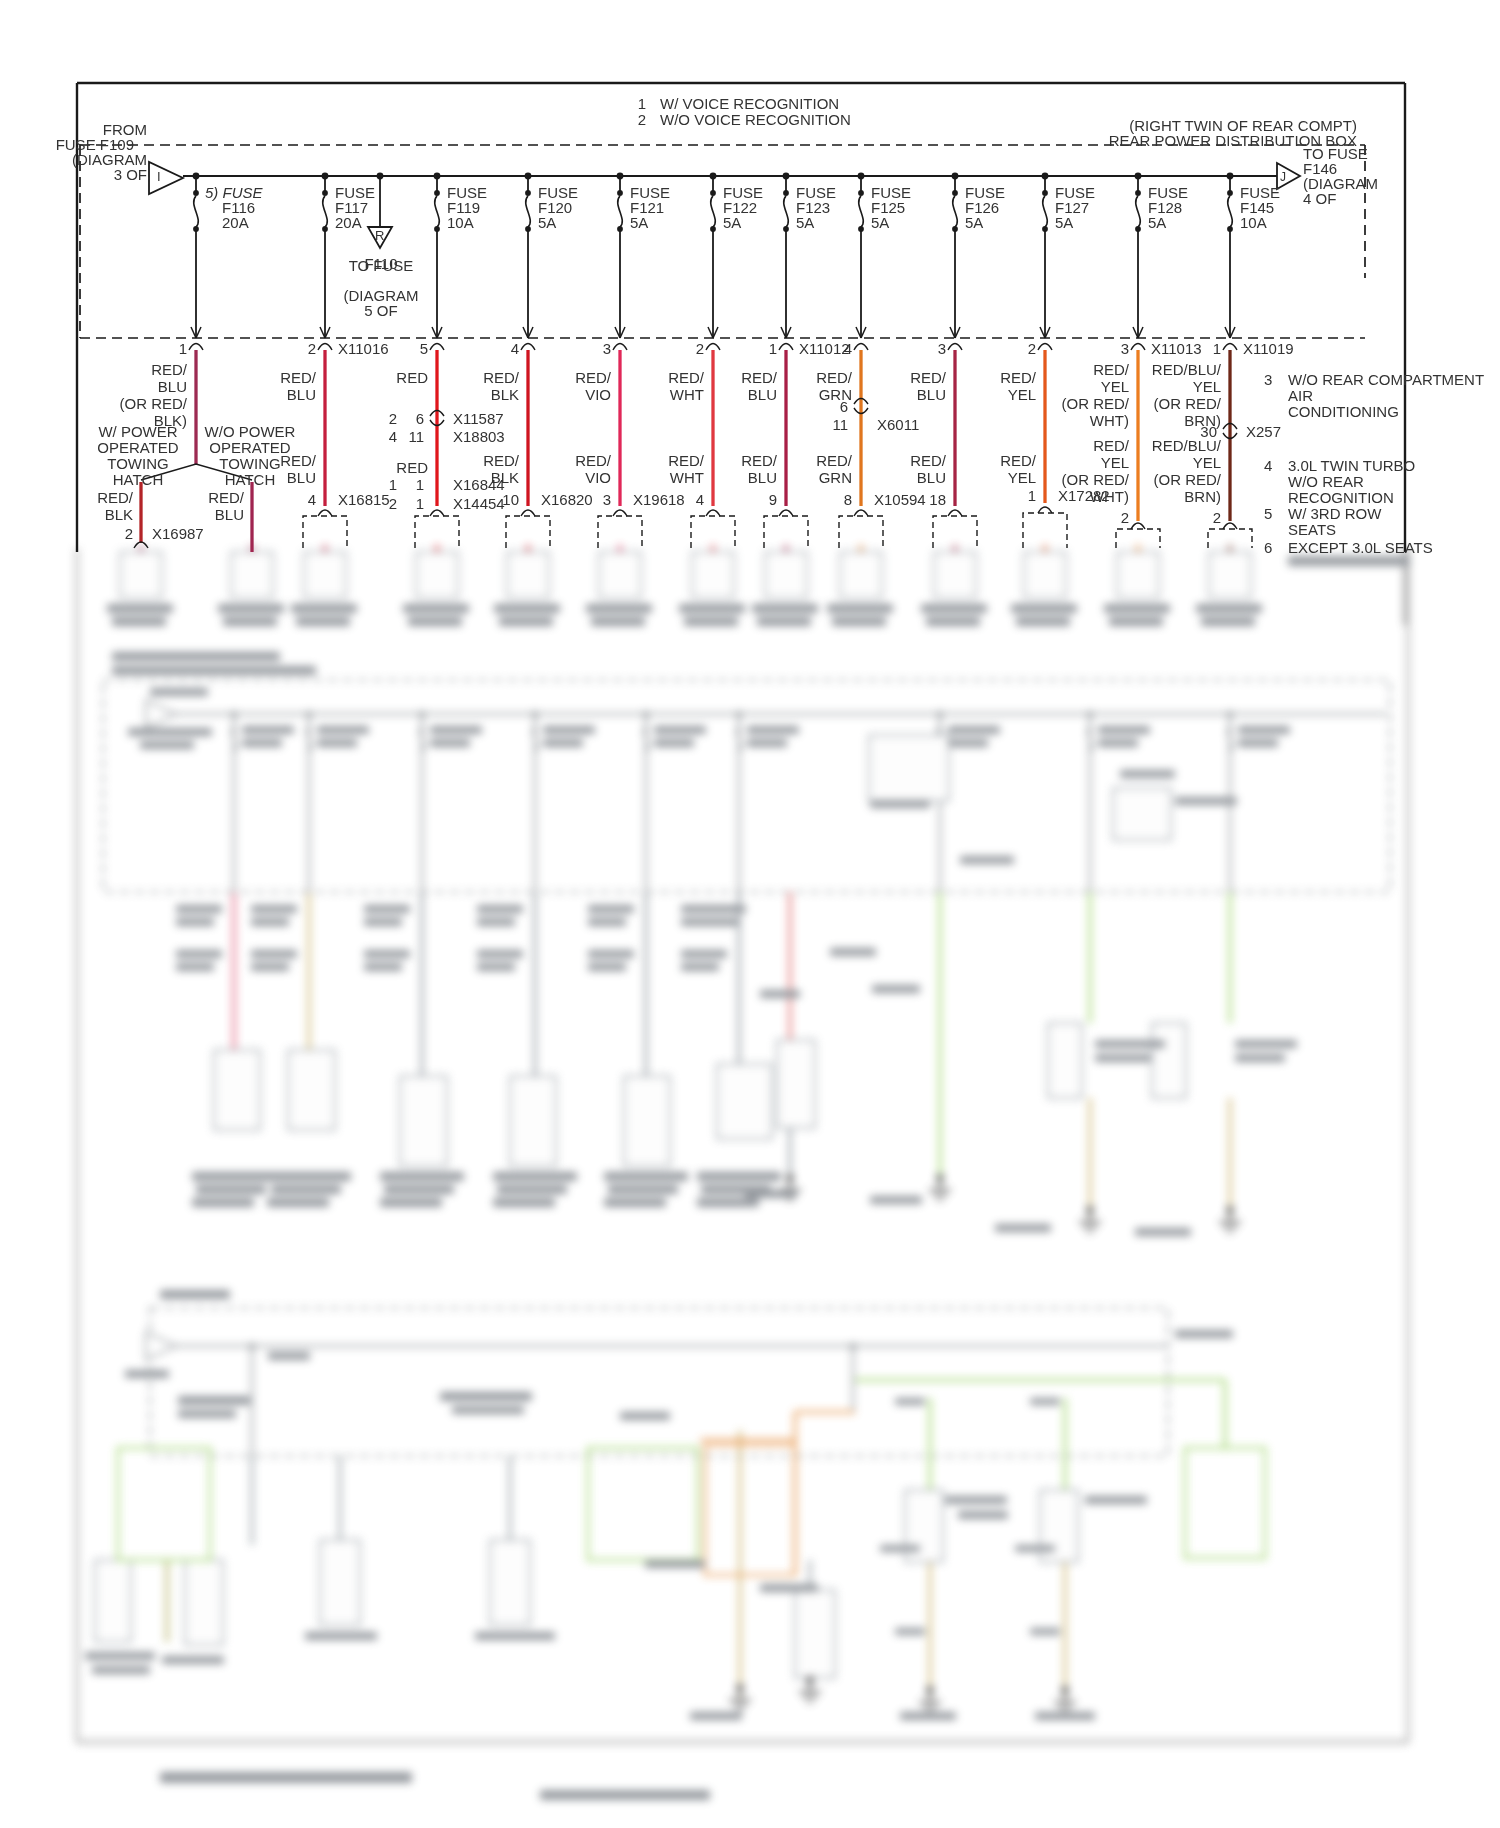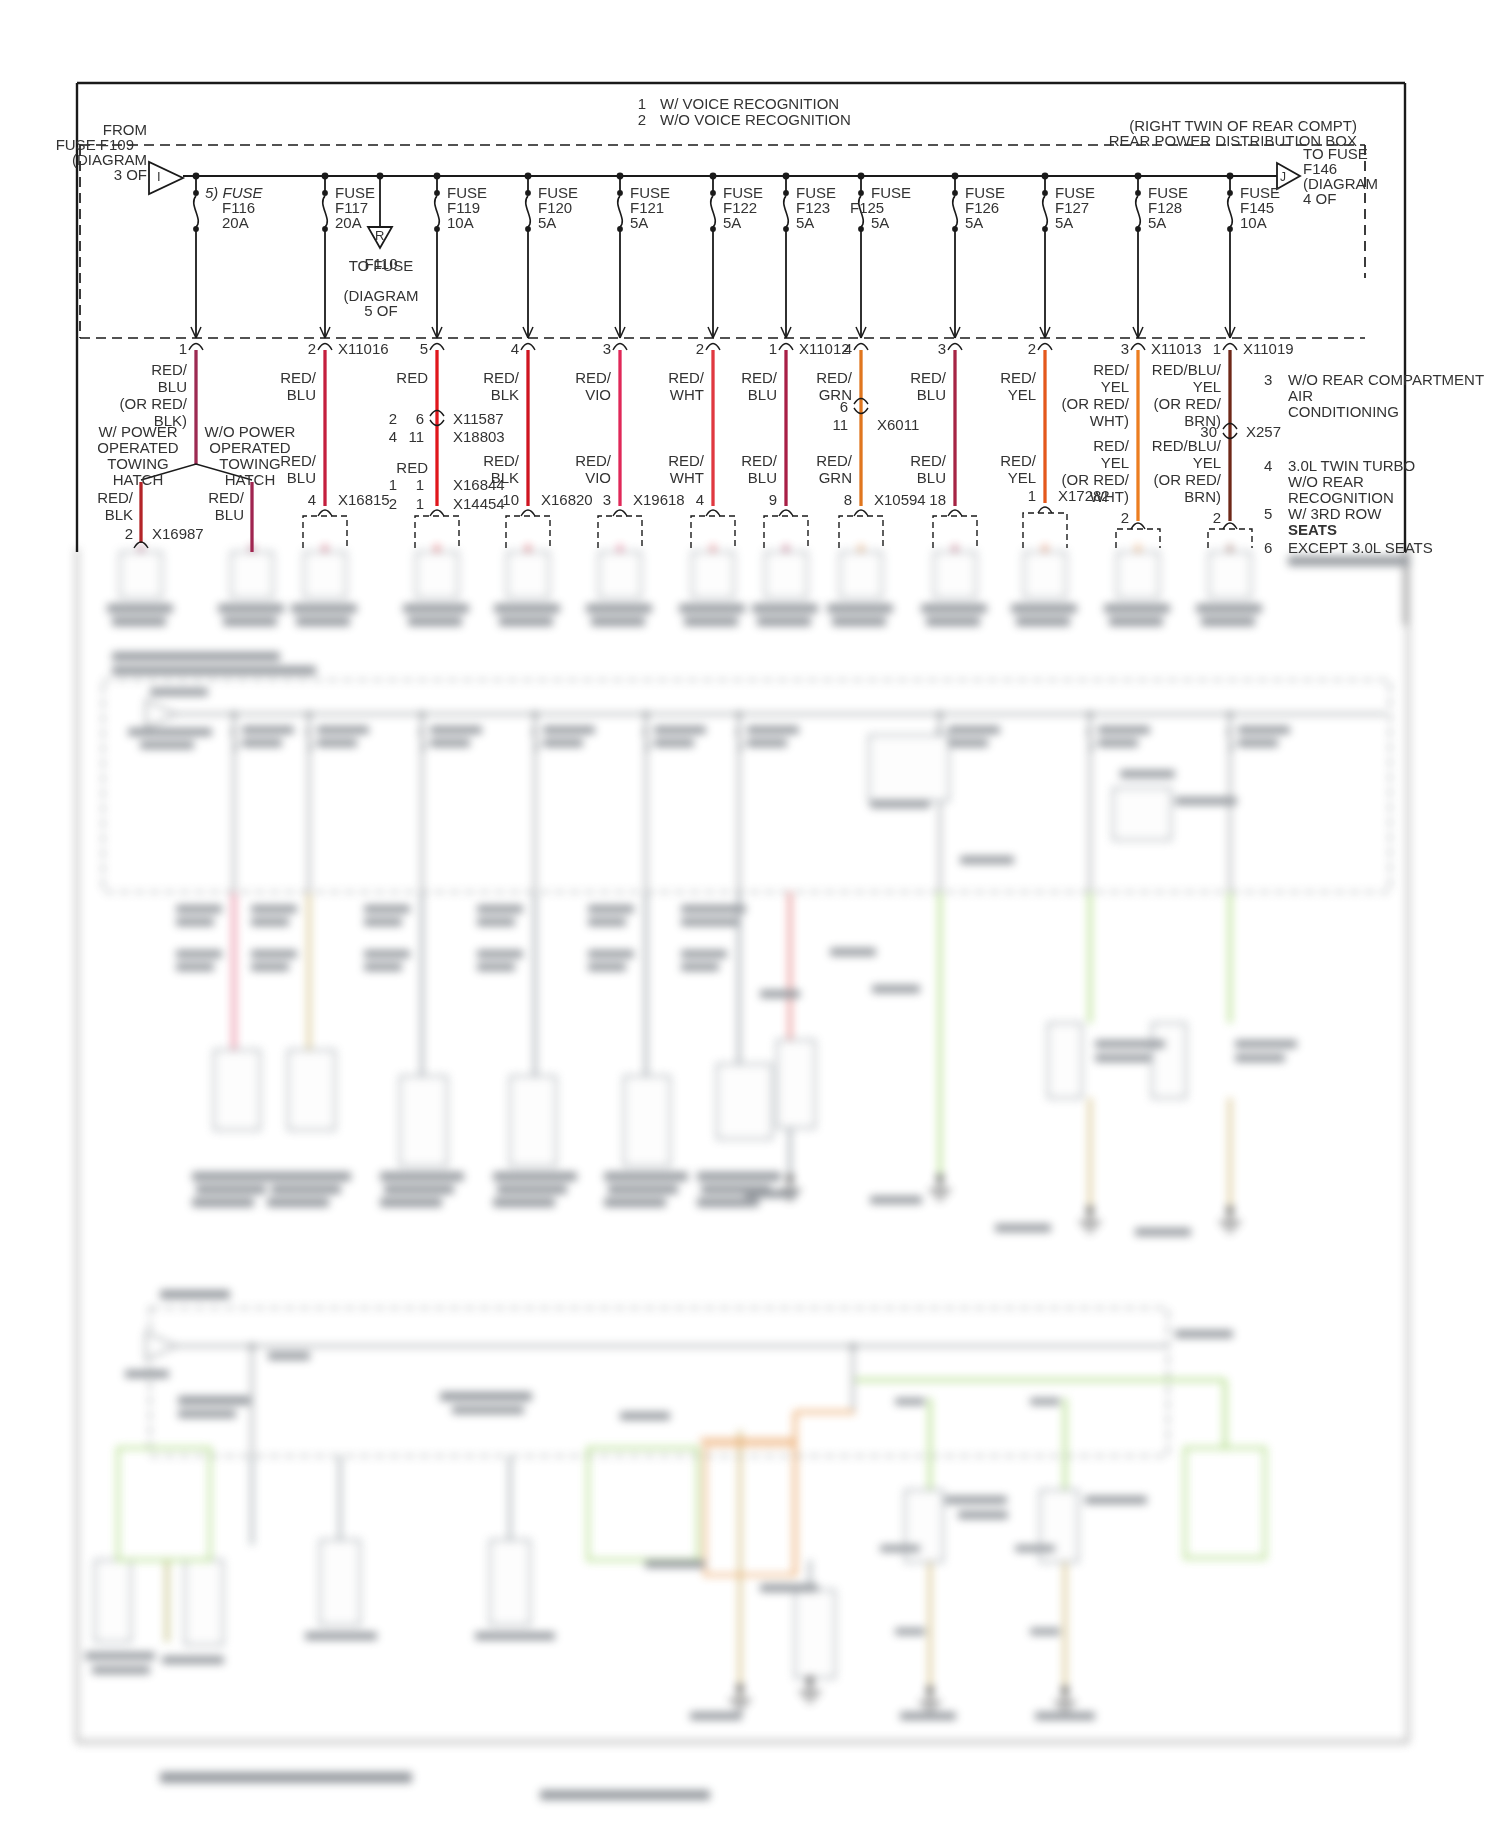--- a/index.html
+++ b/index.html
@@ -510,21 +510,21 @@
       <div class="lbl" style="left: 630px; top: 185px;">FUSE</div>
       <div class="lbl" style="left: 630px; top: 200px;">F121</div>
       <div class="lbl" style="left: 630px; top: 215px;">5A</div>
       <div class="lbl" style="left: 723px; top: 185px;">FUSE</div>
       <div class="lbl" style="left: 723px; top: 200px;">F122</div>
       <div class="lbl" style="left: 723px; top: 215px;">5A</div>
       <div class="lbl" style="left: 796px; top: 185px;">FUSE</div>
       <div class="lbl" style="left: 796px; top: 200px;">F123</div>
       <div class="lbl" style="left: 796px; top: 215px;">5A</div>
       <div class="lbl" style="left: 871px; top: 185px;">FUSE</div>
-      <div class="lbl" style="left: 850px; top: 200px;">F125</div>
+      <div class="lbl" style="left: 871px; top: 200px;">F125</div>
       <div class="lbl" style="left: 871px; top: 215px;">5A</div>
       <div class="lbl" style="left: 965px; top: 185px;">FUSE</div>
       <div class="lbl" style="left: 965px; top: 200px;">F126</div>
       <div class="lbl" style="left: 965px; top: 215px;">5A</div>
       <div class="lbl" style="left: 1055px; top: 185px;">FUSE</div>
       <div class="lbl" style="left: 1055px; top: 200px;">F127</div>
       <div class="lbl" style="left: 1055px; top: 215px;">5A</div>
       <div class="lbl" style="left: 1148px; top: 185px;">FUSE</div>
       <div class="lbl" style="left: 1148px; top: 200px;">F128</div>
       <div class="lbl" style="left: 1148px; top: 215px;">5A</div>
@@ -676,17 +676,17 @@
       <div class="lbl" style="left: 1264px; top: 372px;">3</div>
       <div class="lbl" style="left: 1288px; top: 372px; text-align: right;">W/O REAR COMPARTMENT</div>
       <div class="lbl" style="left: 1288px; top: 388px;">AIR</div>
       <div class="lbl" style="left: 1288px; top: 404px;">CONDITIONING</div>
       <div class="lbl" style="left: 1264px; top: 458px;">4</div>
       <div class="lbl" style="left: 1288px; top: 458px;">3.0L TWIN TURBO</div>
       <div class="lbl" style="left: 1288px; top: 474px;">W/O REAR</div>
       <div class="lbl" style="left: 1288px; top: 490px;">RECOGNITION</div>
       <div class="lbl" style="left: 1264px; top: 506px;">5</div>
       <div class="lbl" style="left: 1288px; top: 506px;">W/ 3RD ROW</div>
-      <div class="lbl" style="left: 1288px; top: 522px; font-weight: bold;">SEATS</div>
+      <div class="lbl" style="left: 1288px; top: 522px;">SEATS</div>
       <div class="lbl" style="left: 1264px; top: 540px;">6</div>
       <div class="lbl" style="left: 1288px; top: 540px;">EXCEPT 3.0L SEATS</div>
     </div>
 </div>
 
 </body></html>

